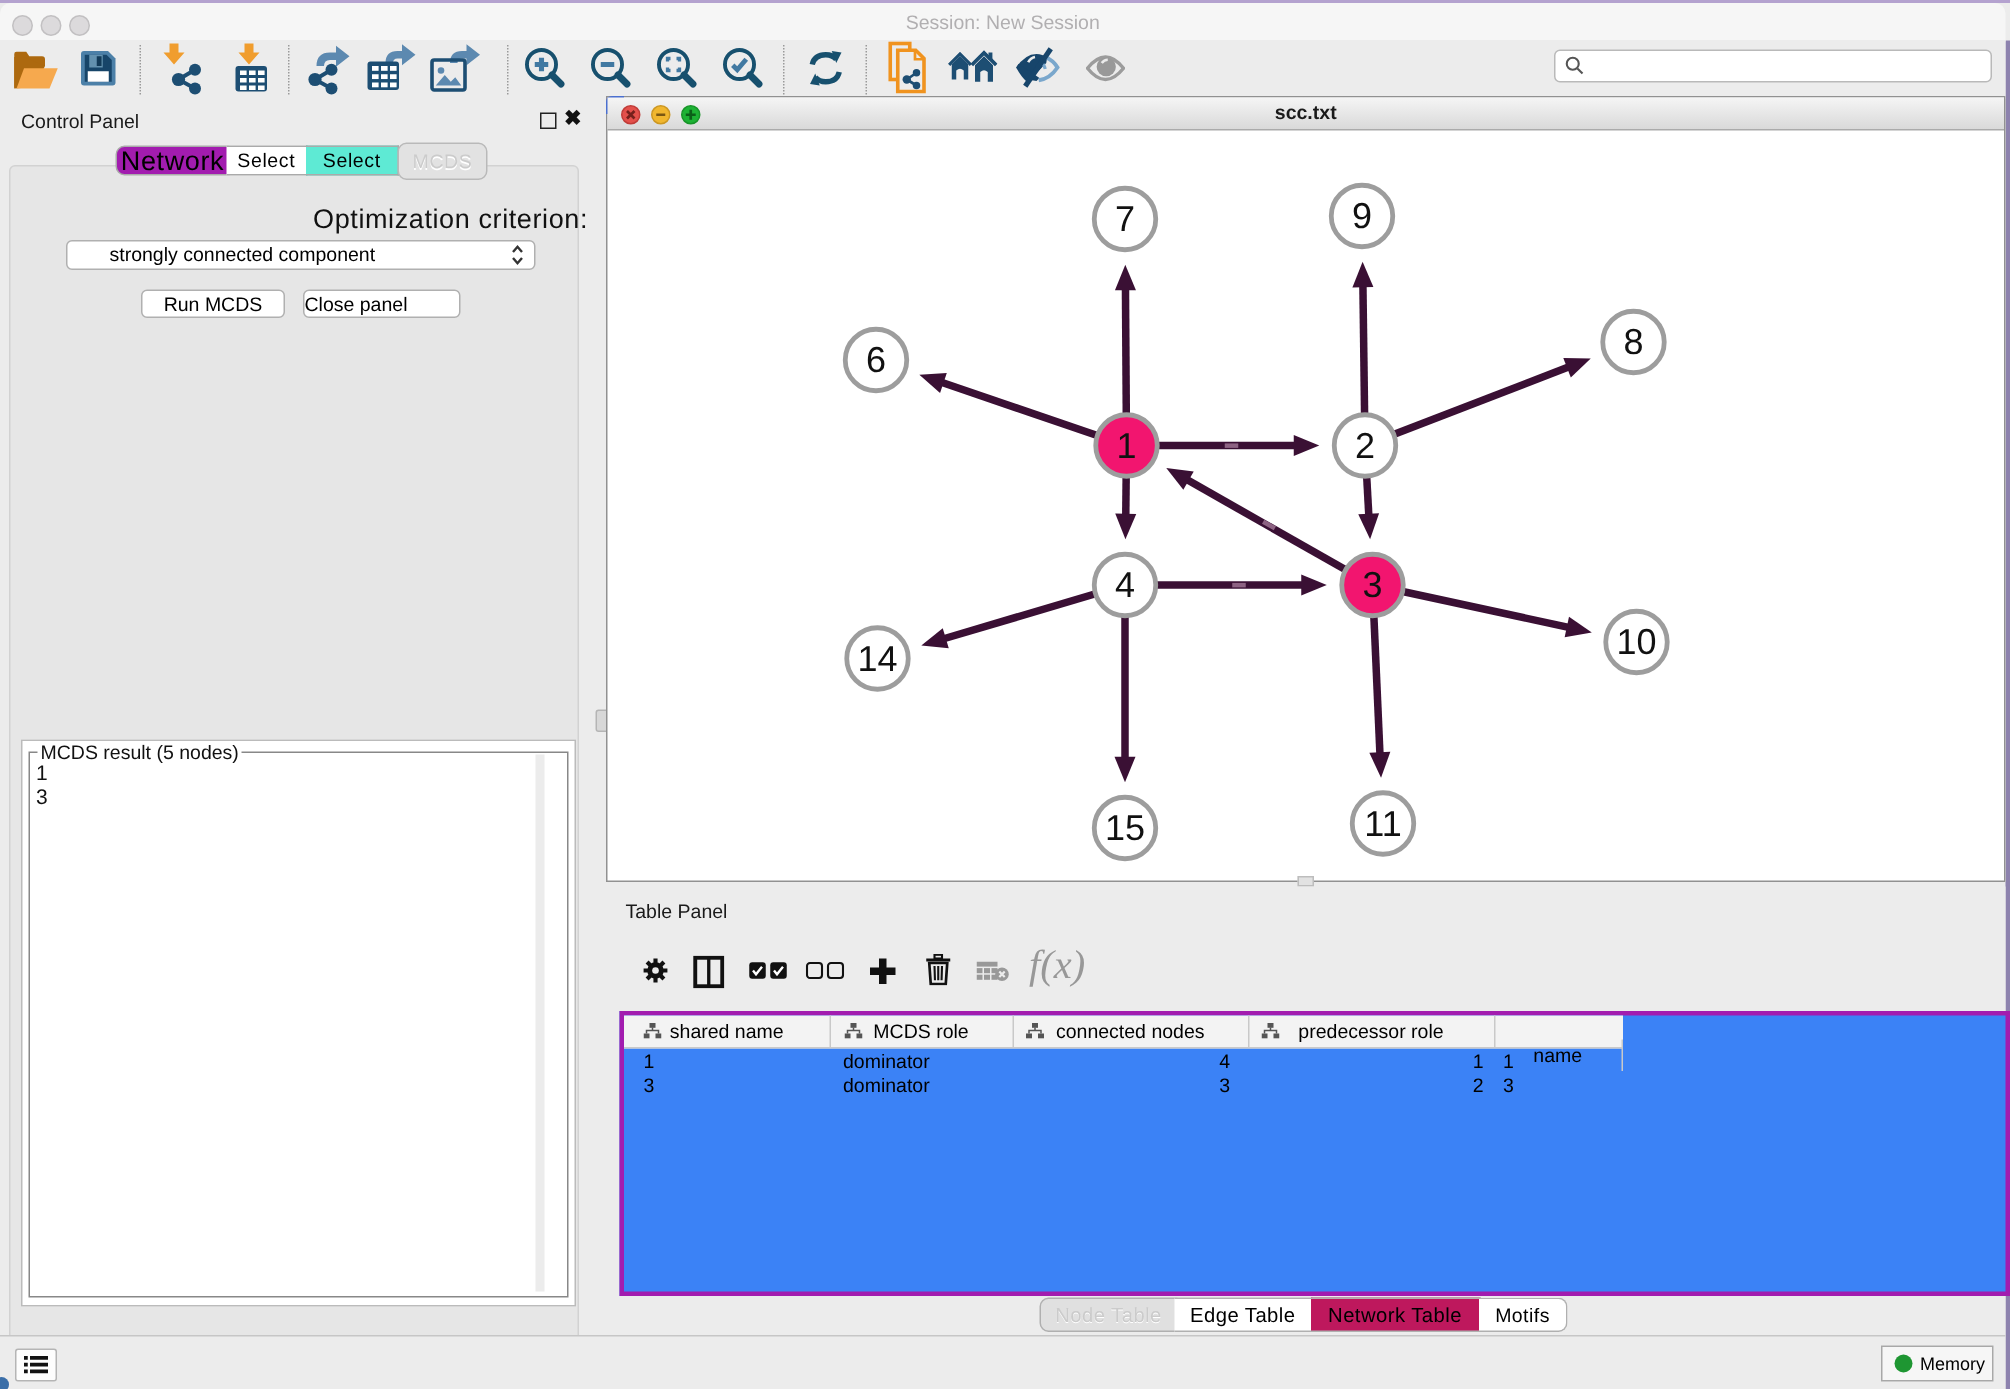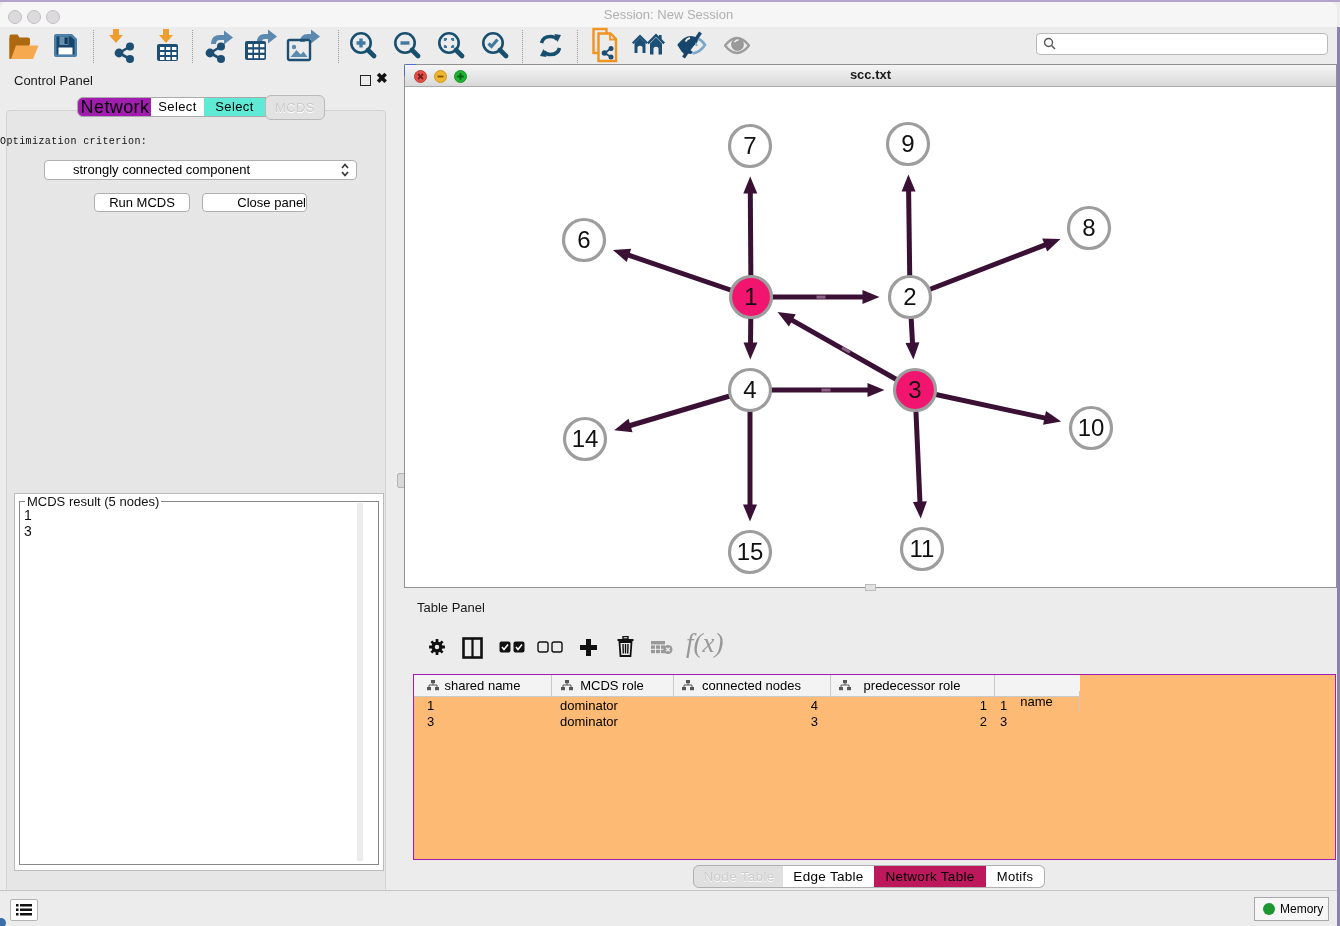--- a/index.html
+++ b/index.html
@@ -185,30 +185,30 @@
   <div class="abs" style="left:360px;top:9px;width:9px;height:9px;border:1.5px solid #222;"></div>
   <div class="abs" style="left:376px;top:4px;font-size:14px;font-weight:bold;color:#111;">✖</div>
 
   <div class="abs" style="left:6px;top:44px;width:378px;height:814px;background:#e6e6e6;border:1px solid #d2d2d2;border-radius:4px;"></div>
 
   <div class="abs" style="left:77px;top:31px;width:74px;height:18px;background:#a21caf;border:1px solid #aaa;border-radius:6px 0 0 6px;text-align:center;font-size:18px;line-height:18px;letter-spacing:0.4px;">Network</div>
   <div class="abs" style="left:151px;top:31px;width:53px;height:18px;background:#fff;border:1px solid #aaa;border-left:none;text-align:center;font-size:13px;line-height:18px;letter-spacing:0.4px;">Select</div>
   <div class="abs" style="left:204px;top:31px;width:61px;height:18px;background:#5eead4;border:1px solid #aaa;border-left:none;text-align:center;font-size:13px;line-height:18px;letter-spacing:0.4px;">Select</div>
   <div class="abs" style="left:265px;top:29px;width:58px;height:23px;background:#e2e2e2;border:1px solid #b9b9b9;border-radius:6px;text-align:center;font-size:13px;line-height:23px;letter-spacing:0.4px;color:#cbcbcb;text-shadow:0 1px 0 #fff;">MCDS</div>
 
-  <div class="abs" style="left:0;top:70px;width:392px;text-align:left;font-size:10px;letter-spacing:0.4px;color:#111;font-family:Liberation Mono, monospace;">Optimization criterion:</div>
+  <div class="abs" style="left:0;top:70px;width:392px;text-align:right;font-size:18px;letter-spacing:0.4px;color:#111;">Optimization criterion:</div>
   <div class="abs" style="left:44px;top:94px;width:311px;height:18px;background:#fff;border:1px solid #b0b0b0;border-radius:4px;font-size:13px;line-height:18px;">
     <span style="margin-left:28px;">strongly connected component</span>
     <svg width="10" height="14" style="position:absolute;right:6px;top:2px;" viewBox="0 0 10 14">
         <path d="M2 5 L5 1.5 L8 5" fill="none" stroke="#333" stroke-width="1.6"></path>
         <path d="M2 9 L5 12.5 L8 9" fill="none" stroke="#333" stroke-width="1.6"></path>
       </svg>
   </div>
   <div class="abs" style="left:94px;top:127px;width:94px;height:17px;background:#fff;border:1px solid #b0b0b0;border-radius:4px;text-align:center;font-size:13px;line-height:17px;">Run MCDS</div>
-  <div class="abs" style="left:202px;top:127px;width:103px;height:17px;background:#fff;border:1px solid #b0b0b0;border-radius:4px;text-align:right;font-size:13px;line-height:17px;">Close panel</div>
+  <div class="abs" style="left:202px;top:127px;width:103px;height:17px;background:#fff;border:1px solid #b0b0b0;border-radius:4px;text-align:left;font-size:13px;line-height:17px;">Close panel</div>
 
   <div class="abs" style="left:14px;top:427px;width:368px;height:376px;background:#fff;border:1px solid #bbb;">
 
     <div class="abs" style="left:4px;top:7px;width:358px;height:362px;border:1px solid #888;"></div>
     <div class="abs" style="left:10px;top:0px;background:#fff;padding:0 2px;font-size:13px;color:#111;">MCDS result (5 nodes)</div>
     <div class="abs" style="left:342px;top:9px;width:6px;height:358px;background:#ececec;"></div>
     <div class="abs" style="left:9px;top:13px;font-size:14px;color:#111;line-height:16px;">1<br>3</div>
   </div>
 </div>
 
@@ -362,21 +362,21 @@
           <rect x="5" y="8.8" width="4" height="3.4"></rect>
           <rect x="10" y="8.8" width="4" height="3.4"></rect>
         <circle cx="17" cy="8.5" r="4.5"></circle>
       </g>
       <path d="M15.2 6.7 L18.8 10.3 M18.8 6.7 L15.2 10.3" stroke="#ececec" stroke-width="1.5"></path>
     </svg>
 
     <div class="abs" style="left:282px;top:0px;font-family:'Liberation Serif',serif;font-style:italic;font-size:27px;color:#989898;">f(x)</div>
   </div>
 
-  <div class="abs" style="left:9px;top:83px;width:921px;height:184px;background:#fdba74;border:1px solid #a21caf;">
+  <div class="abs" style="left:9px;top:83px;width:921px;height:184px;background:#3b82f6;border:3px solid #a21caf;">
 
     <div class="abs" style="left:0;top:0;width:666px;height:21px;background:#f3f3f3;border-bottom:1px solid #c9c9c9;"></div>
     <div class="abs hdrcell" style="left:0;top:0;width:137px;height:21px;border-right:1px solid #c9c9c9;text-align:center;font-size:13px;line-height:21px;">shared name</div>
     <div class="abs hdrcell" style="left:137px;top:0;width:122px;height:21px;border-right:1px solid #c9c9c9;text-align:center;font-size:13px;line-height:21px;">MCDS role</div>
     <div class="abs hdrcell" style="left:259px;top:0;width:157px;height:21px;border-right:1px solid #c9c9c9;text-align:center;font-size:13px;line-height:21px;">connected nodes</div>
     <div class="abs hdrcell" style="left:416px;top:0;width:164px;height:21px;border-right:1px solid #c9c9c9;text-align:center;font-size:13px;line-height:21px;">predecessor role</div>
     <div class="abs hdrcell" style="left:580px;top:16px;width:85px;height:21px;border-right:1px solid #c9c9c9;text-align:center;font-size:13px;line-height:21px;">name</div>
     <svg class="abs treeico" style="left:13px;top:5px;" width="12" height="11" viewBox="0 0 12 11">
         <g fill="#555">
           <rect x="4" y="0" width="4" height="3.2"></rect>

